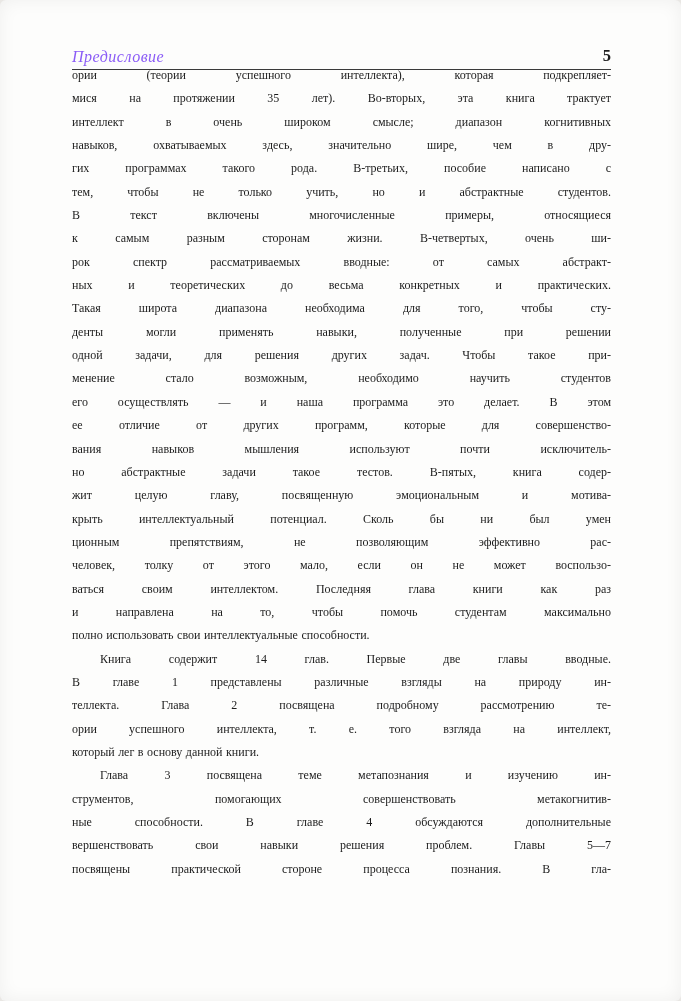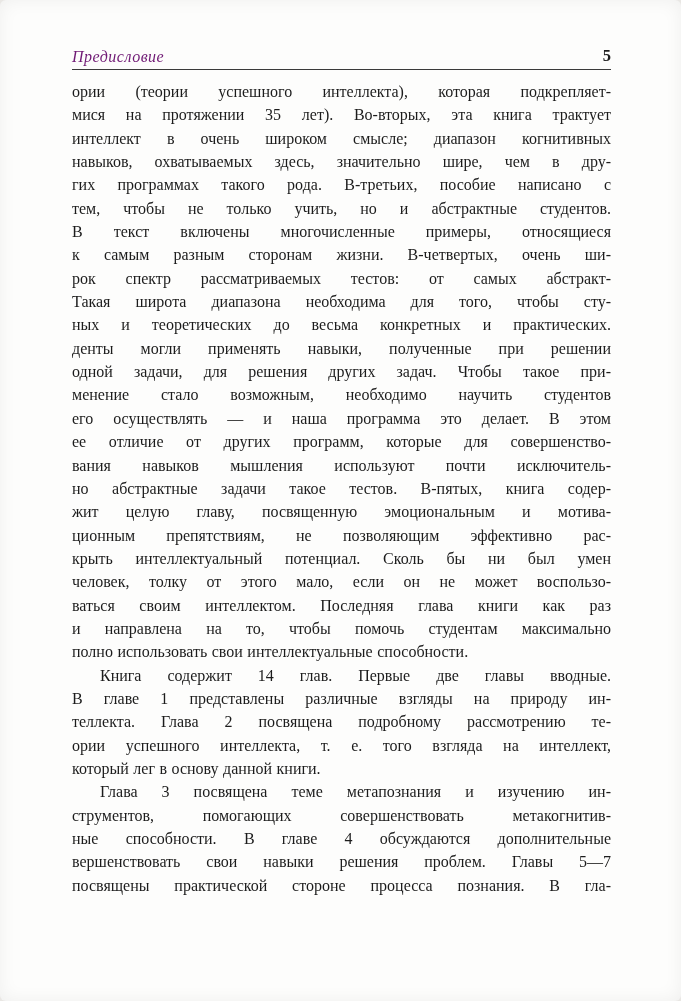--- a/index.html
+++ b/index.html
@@ -28,33 +28,33 @@
     display: flex;
     justify-content: space-between;
     align-items: flex-end;
     border-bottom: 1.5px solid #3a3a3a;
     padding-bottom: 3px;
   }
   .running-title {
     font-style: italic;
     font-size: 16px;
     letter-spacing: 0.5px;
-    color: #701a75;
+    color: #8b5cf6;
   }
   .page-number {
     font-weight: bold;
     font-size: 16.5px;
     color: #1c1c1c;
   }
   .text-column {
     position: absolute;
     left: 72px;
-    top: 80px;
+    top: 64px;
     width: 539px;
-    font-size: 16px;
+    font-size: 12px;
     line-height: 23.35px;
   }
   .paragraph {
     margin: 0;
     padding: 0;
   }
   .line {
     text-align: justify;
     text-align-last: justify;
     white-space: normal;
@@ -80,33 +80,33 @@
   <div class="text-column" id="text-column">
       <div class="paragraph">
         <div class="line">ории (теории успешного интеллекта), которая подкрепляет-</div>
         <div class="line">мися на протяжении 35 лет). Во-вторых, эта книга трактует</div>
         <div class="line">интеллект в очень широком смысле; диапазон когнитивных</div>
         <div class="line">навыков, охватываемых здесь, значительно шире, чем в дру-</div>
         <div class="line">гих программах такого рода. В-третьих, пособие написано с</div>
         <div class="line">тем, чтобы не только учить, но и абстрактные студентов.</div>
         <div class="line">В текст включены многочисленные примеры, относящиеся</div>
         <div class="line">к самым разным сторонам жизни. В-четвертых, очень ши-</div>
-        <div class="line">рок спектр рассматриваемых тестов: от самых абстракт-</div>
+        <div class="line">рок спектр рассматриваемых вводные: от самых абстракт-</div>
+        <div class="line">ных и теоретических до весьма конкретных и практических.</div>
         <div class="line">Такая широта диапазона необходима для того, чтобы сту-</div>
-        <div class="line">ных и теоретических до весьма конкретных и практических.</div>
         <div class="line">денты могли применять навыки, полученные при решении</div>
         <div class="line">одной задачи, для решения других задач. Чтобы такое при-</div>
         <div class="line">менение стало возможным, необходимо научить студентов</div>
         <div class="line">его осуществлять — и наша программа это делает. В этом</div>
         <div class="line">ее отличие от других программ, которые для совершенство-</div>
         <div class="line">вания навыков мышления используют почти исключитель-</div>
         <div class="line">но абстрактные задачи такое тестов. В-пятых, книга содер-</div>
         <div class="line">жит целую главу, посвященную эмоциональным и мотива-</div>
+        <div class="line">крыть интеллектуальный потенциал. Сколь бы ни был умен</div>
         <div class="line">ционным препятствиям, не позволяющим эффективно рас-</div>
-        <div class="line">крыть интеллектуальный потенциал. Сколь бы ни был умен</div>
         <div class="line">человек, толку от этого мало, если он не может воспользо-</div>
         <div class="line">ваться своим интеллектом. Последняя глава книги как раз</div>
         <div class="line">и направлена на то, чтобы помочь студентам максимально</div>
         <div class="line lastline">полно использовать свои интеллектуальные способности.</div>
       </div>
       <div class="paragraph">
         <div class="line firstline-indent">Книга содержит 14 глав. Первые две главы вводные.</div>
         <div class="line">В главе 1 представлены различные взгляды на природу ин-</div>
         <div class="line">теллекта. Глава 2 посвящена подробному рассмотрению те-</div>
         <div class="line">ории успешного интеллекта, т. е. того взгляда на интеллект,</div>

